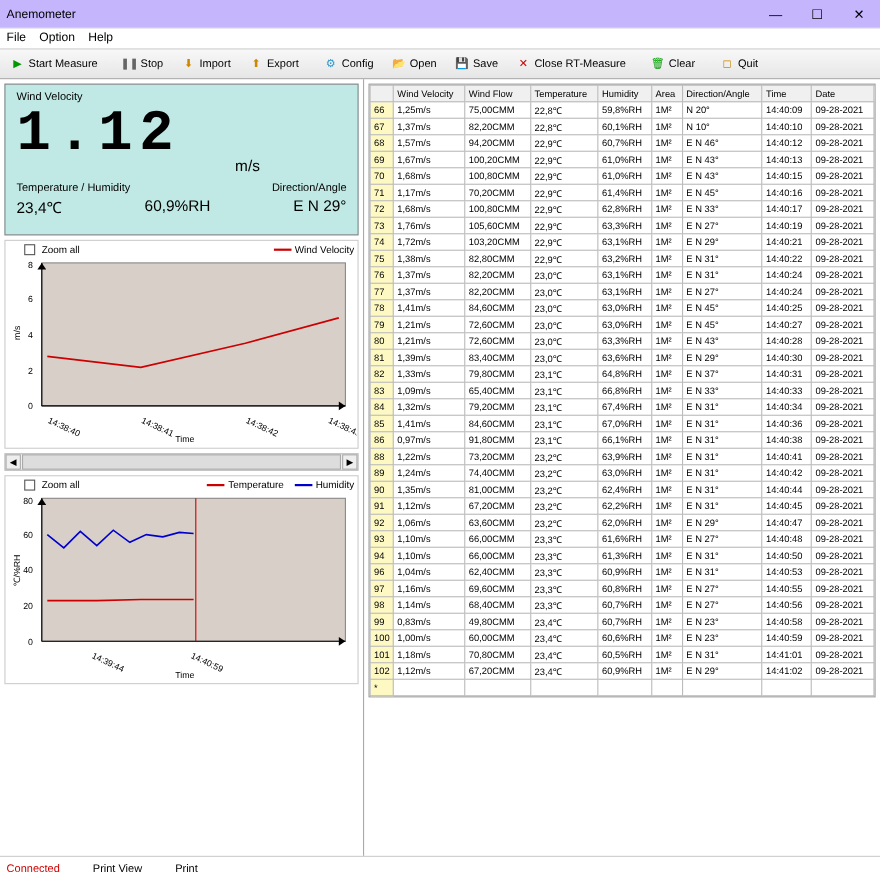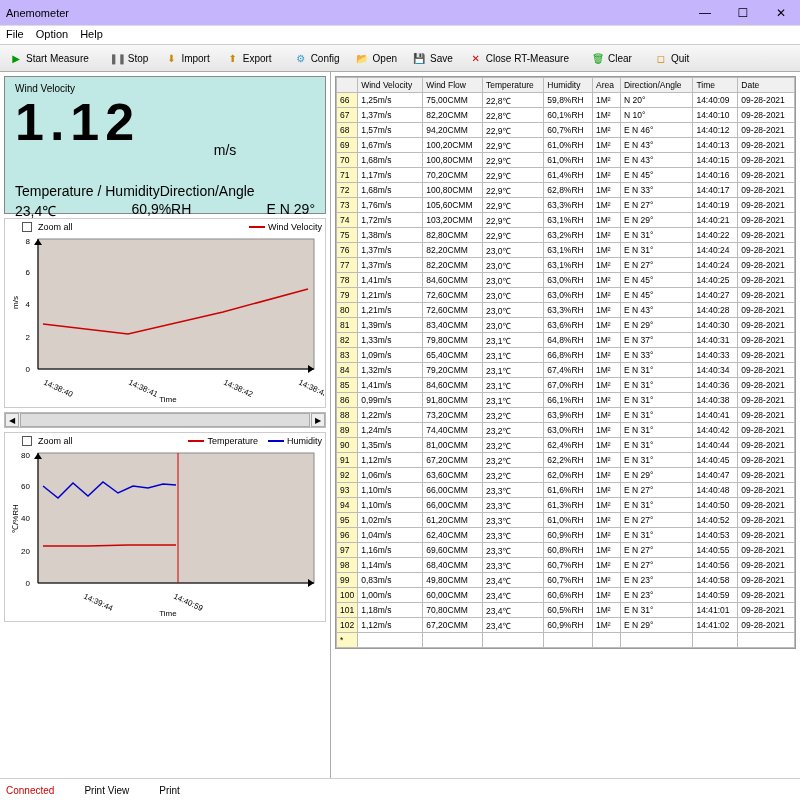--- a/index.html
+++ b/index.html
@@ -72,29 +72,29 @@
   gap: 4px;
 }
 .lcd {
   background: #c0e8e4;
   border: 1px solid #888;
   padding: 6px 10px;
   height: 138px;
 }
 .lcd-label { font-size: 10px; }
 .lcd-value {
-  font-family: Liberation Sans, sans-serif;
+  font-family: Liberation Mono, monospace;
   font-size: 52px;
   font-weight: bold;
   letter-spacing: 6px;
   margin: 2px 0;
   line-height: 1;
 }
 .lcd-unit { font-size: 14px; text-align: center; margin-left: 120px; margin-top: -8px;}
-.lcd-bottom { display: flex; margin-top: 25px; font-size: 14px;}
+.lcd-bottom { display: flex; justify-content: space-between; margin-top: 8px; font-size: 10px;}
 .lcd-readings { display: flex; gap: 20px; margin-top: 2px; font-size: 14px; justify-content: space-between;}
 .chart-box {
   border: 1px solid #ccc;
   padding: 3px;
 }
 .chart-hdr {
   display: flex; align-items: center;
   gap: 6px;
   font-size: 9px;
   margin-bottom: 2px;
@@ -534,21 +534,21 @@
               <td>84,60CMM</td>
               <td>23,1℃</td>
               <td>67,0%RH</td>
               <td>1M²</td>
               <td>E N 31°</td>
               <td>14:40:36</td>
               <td>09-28-2021</td>
             </tr>
             <tr>
               <td class="rowhdr">86</td>
-              <td>0,99m/s</td>
+              <td>0,97m/s</td>
               <td>91,80CMM</td>
               <td>23,1℃</td>
               <td>66,1%RH</td>
               <td>1M²</td>
               <td>E N 31°</td>
               <td>14:40:38</td>
               <td>09-28-2021</td>
             </tr>
             <tr>
               <td class="rowhdr">88</td>
@@ -618,31 +618,20 @@
             </tr>
             <tr>
               <td class="rowhdr">94</td>
               <td>1,10m/s</td>
               <td>66,00CMM</td>
               <td>23,3℃</td>
               <td>61,3%RH</td>
               <td>1M²</td>
               <td>E N 31°</td>
               <td>14:40:50</td>
-              <td>09-28-2021</td>
-            </tr>
-            <tr>
-              <td class="rowhdr">95</td>
-              <td>1,02m/s</td>
-              <td>61,20CMM</td>
-              <td>23,3℃</td>
-              <td>61,0%RH</td>
-              <td>1M²</td>
-              <td>E N 27°</td>
-              <td>14:40:52</td>
               <td>09-28-2021</td>
             </tr>
             <tr>
               <td class="rowhdr">96</td>
               <td>1,04m/s</td>
               <td>62,40CMM</td>
               <td>23,3℃</td>
               <td>60,9%RH</td>
               <td>1M²</td>
               <td>E N 31°</td>

